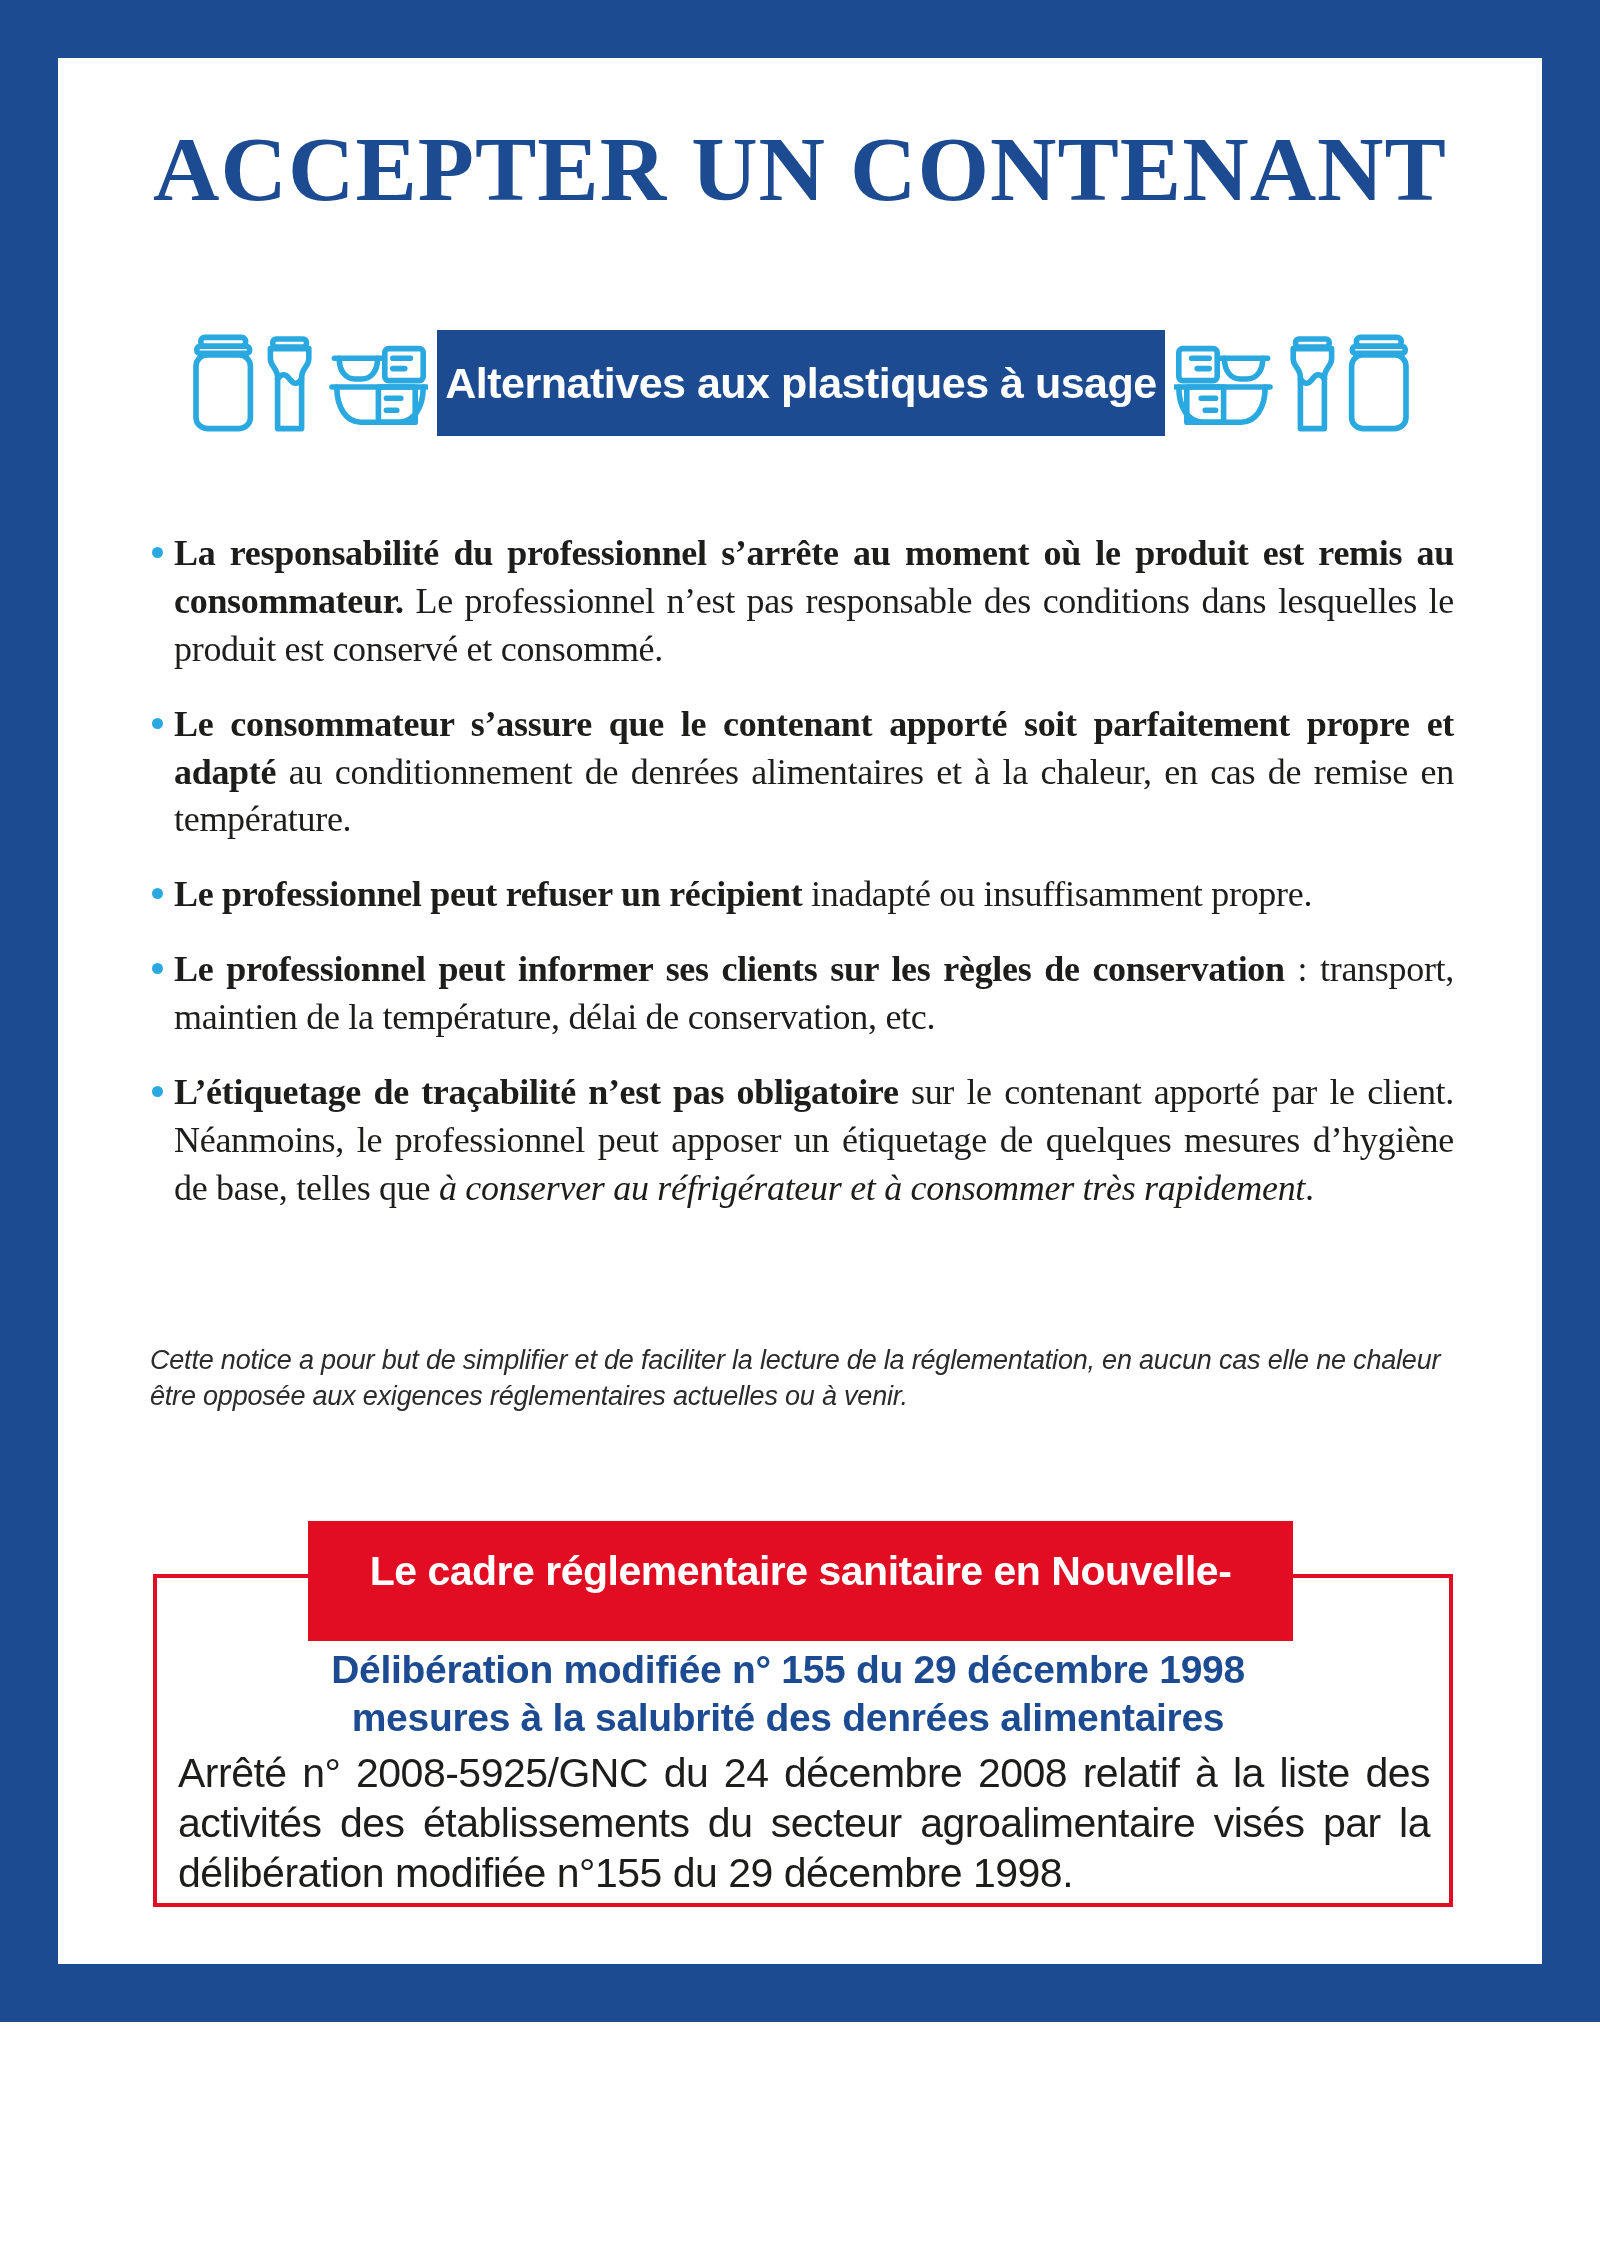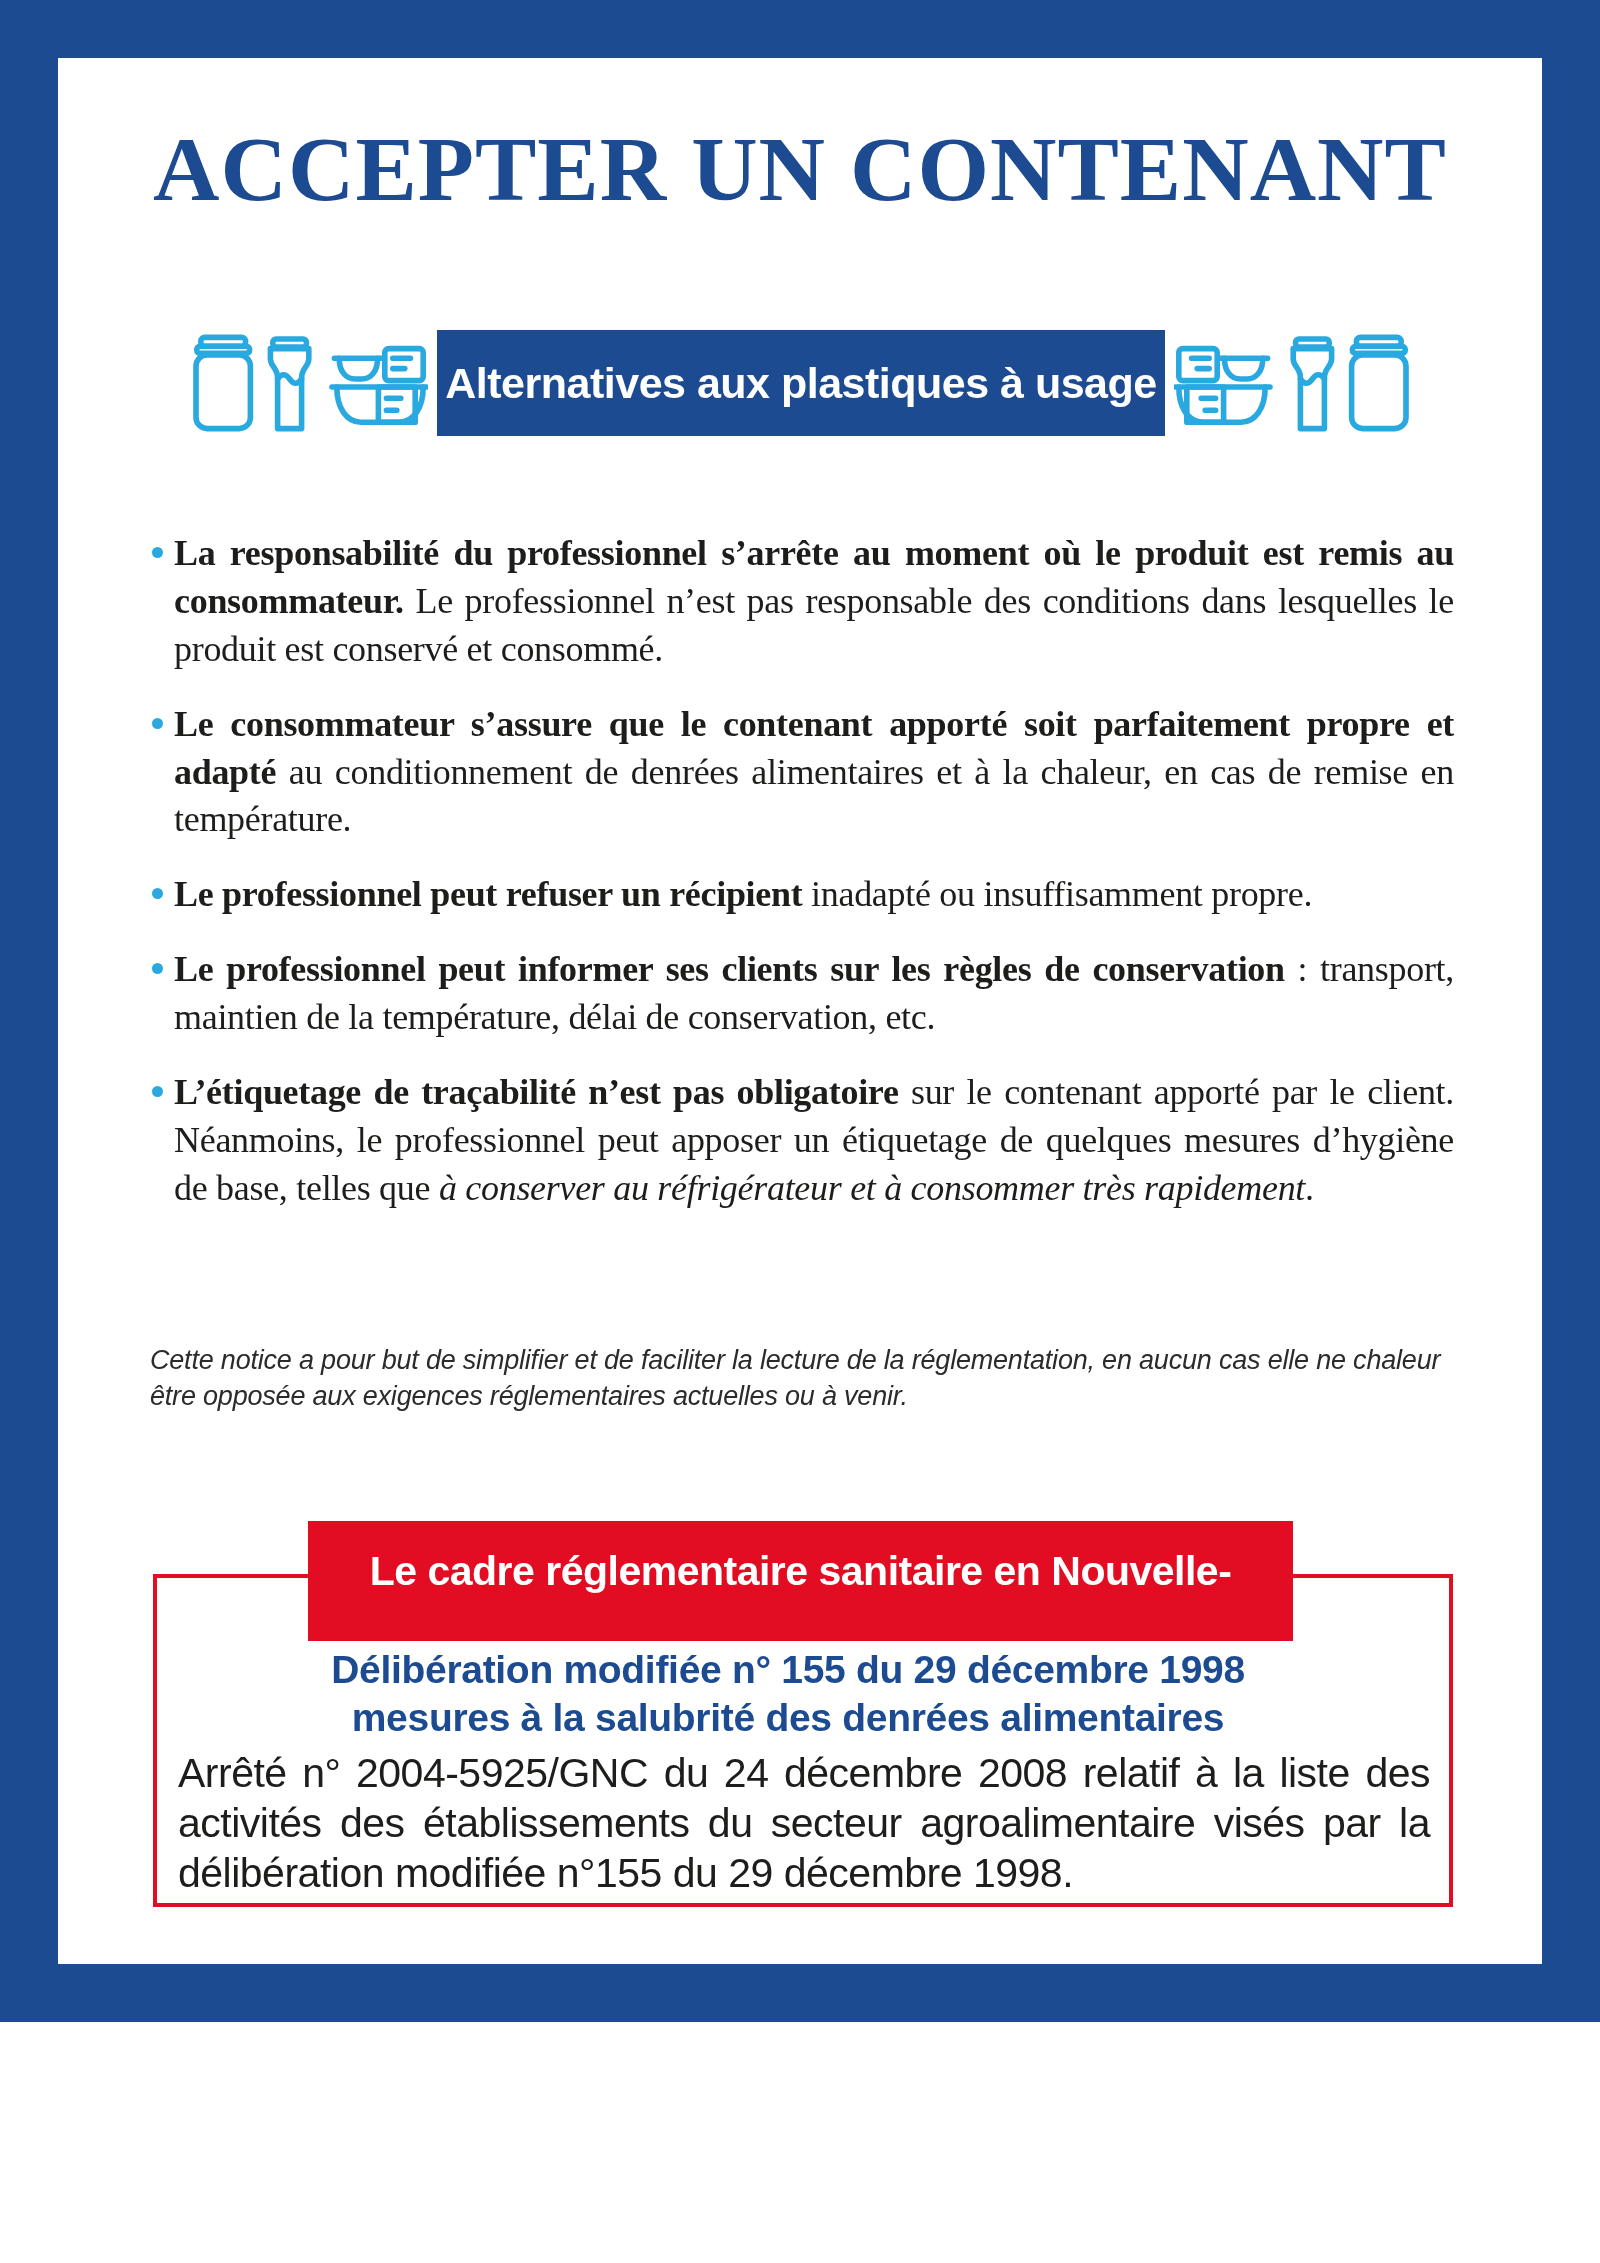--- a/index.html
+++ b/index.html
@@ -130,21 +130,21 @@
     </ul>
 
   <div class="disclaimer">Cette notice a pour but de simplifier et de faciliter la lecture de la réglementation, en aucun cas elle ne chaleur être opposée aux exigences réglementaires actuelles ou à venir.</div>
 
   <div class="reg-box"></div>
   <div class="reg-banner">Le cadre réglementaire sanitaire en Nouvelle-Calédonie</div>
   <div class="deliberation">
     <div>Délibération modifiée n° 155 du 29 décembre 1998</div>
     <div>mesures à la salubrité des denrées alimentaires</div>
   </div>
-  <div class="arrete">Arrêté n° 2004-5925/GNC du 24 décembre 2008 relatif à la liste des activités des établissements du secteur agroalimentaire visés par la délibération modifiée n°155 du 29 décembre 1998.</div>
+  <div class="arrete">Arrêté n° 2008-5925/GNC du 24 décembre 2008 relatif à la liste des activités des établissements du secteur agroalimentaire visés par la délibération modifiée n°155 du 29 décembre 1998.</div>
 
   <div class="footer">
     
     
 
     
 
     
   </div>
 </div>

